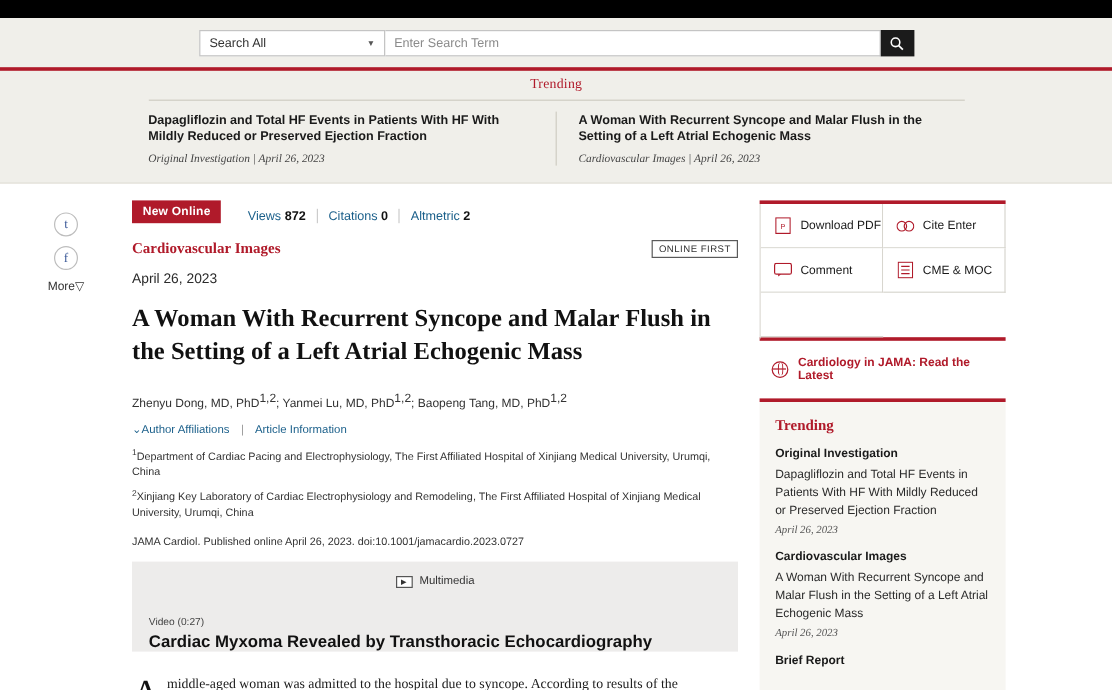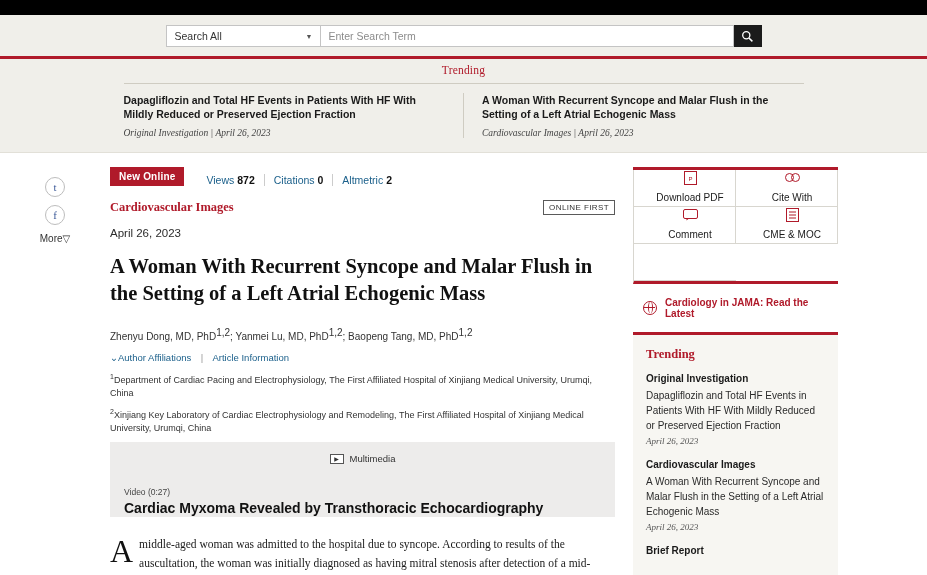--- a/index.html
+++ b/index.html
@@ -282,21 +282,20 @@
     border-right: 1px solid #d8d6cf;
     border-bottom: 1px solid #d8d6cf;
     display: flex;
     align-items: center;
     gap: 7px;
     padding-left: 11px;
     font-size: 10px;
     color: #1a1a1a;
     cursor: pointer;
     background: #fff;
-    flex-direction: column;
   }
   .tool .ic {
     width: 15px; height: 15px;
     display: inline-flex;
     align-items: center; justify-content: center;
     color: #b01a2a;
     font-size: 10px;
   }
   .tools-bottom-rule {
     border-bottom: 3px solid #b01a2a;
@@ -453,20 +452,21 @@
 
     <div class="links-row">
       <span>⌄</span><span>Author Affiliations</span>
       <span class="sep">|</span>
       <span>Article Information</span>
     </div>
 
     <div class="affil"><sup>1</sup>Department of Cardiac Pacing and Electrophysiology, The First Affiliated Hospital of Xinjiang Medical University, Urumqi, China</div>
     <div class="affil"><sup>2</sup>Xinjiang Key Laboratory of Cardiac Electrophysiology and Remodeling, The First Affiliated Hospital of Xinjiang Medical University, Urumqi, China</div>
 
+    <div class="citation">JAMA Cardiol. Published online April 26, 2023. doi:10.1001/jamacardio.2023.0727</div>
 
     <div class="mm">
       <div class="mm-head">
         <span class="mm-play">▶</span>
         <span>Multimedia</span>
       </div>
       <div class="mm-dur">Video (0:27)</div>
       <div class="mm-title">Cardiac Myxoma Revealed by Transthoracic Echocardiography</div>
     </div>
 
@@ -487,21 +487,21 @@
         </span>
         <span>Download PDF</span>
       </div>
       <div class="tool">
         <span class="ic">
           <svg width="15" height="13" viewBox="0 0 15 13">
               <circle cx="4.5" cy="6.5" r="4" fill="none" stroke="#b01a2a"></circle>
               <circle cx="10.5" cy="6.5" r="4" fill="none" stroke="#b01a2a"></circle>
             </svg>
         </span>
-        <span>Cite With</span>
+        <span>Cite Enter</span>
       </div>
       <div class="tool">
         <span class="ic">
           <svg width="15" height="12" viewBox="0 0 15 12">
               <rect x="0.5" y="0.5" width="14" height="9" rx="1.5" fill="none" stroke="#b01a2a"></rect>
               <path d="M3.5 9.5 L3.5 11.5 L6 9.5 Z" fill="#b01a2a"></path>
             </svg>
         </span>
         <span>Comment</span>
       </div>

